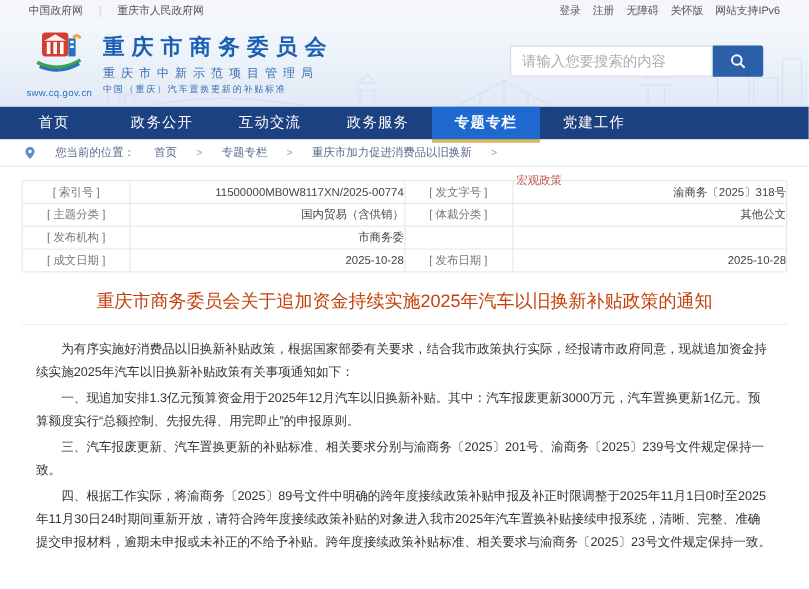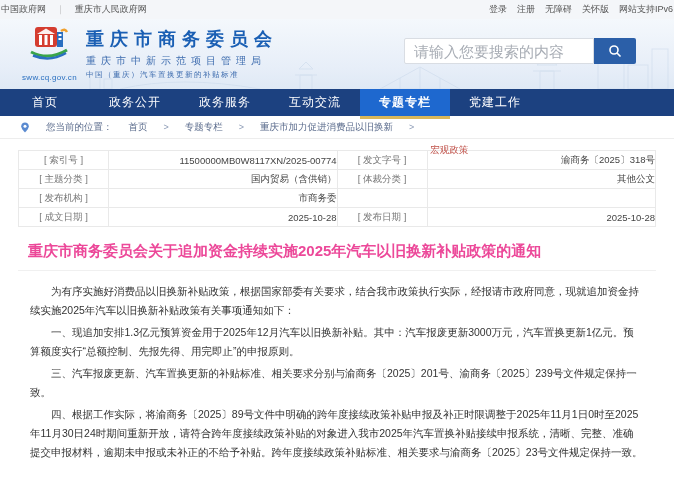--- a/index.html
+++ b/index.html
@@ -1,40 +1,40 @@
 <!DOCTYPE html>
 <html><head>
 <meta charset="utf-8">
 <style>
   * { margin:0; padding:0; box-sizing:border-box; }
   html,body { width:674px; height:491px; overflow:hidden; background:#fff;
     font-family:"Liberation Sans","DejaVu Sans",sans-serif; }
 
   
   .topbar { height:19px; background:#f4f6f9; display:flex; justify-content:space-between;
-    align-items:center; padding:0 1px; font-size:9px; color:#555; }
+    align-items:center; padding:0 24px; font-size:9px; color:#555; }
   .topbar a { color:#555; text-decoration:none; }
   .topbar .left, .topbar .right { display:flex; align-items:center; gap:10px; }
   .topbar .sep { color:#bbb; }
 
   
   .banner { height:70px; position:relative;
     background:linear-gradient(180deg,#f4f8fc 0%,#e7eef8 70%,#dfe9f5 100%); }
   .cityscape { position:absolute; right:0; top:0; height:70px; width:674px; opacity:.55; }
   .brand { position:absolute; left:22px; top:6px; display:flex; align-items:flex-start; }
   .emblem-wrap { display:flex; flex-direction:column; align-items:center; }
   .site-url { font-size:8px; color:#2a6fc0; margin-top:12px; letter-spacing:.3px; }
   .titles { margin-left:9px; padding-top:2px; }
   .site-title { font-size:18px; font-weight:bold; color:#1a5fb4; letter-spacing:6px; white-space:nowrap; }
   .subtitle1 { font-size:10px; color:#3f6daf; letter-spacing:5px; margin-top:3px; white-space:nowrap; }
   .subtitle2 { font-size:7.5px; color:#3f6daf; letter-spacing:1.5px; margin-top:2px; white-space:nowrap; }
 
   .search-area { position:absolute; right:38px; top:19px; display:flex; z-index:2; }
-  .search-input { width:190px; height:26px; border:1px solid #d9dde3; background:#fff;
-    font-size:15px; padding:0 9px; color:#333; outline:none; border-radius:2px 0 0 2px; }
+  .search-input { width:169px; height:26px; border:1px solid #d9dde3; background:#fff;
+    font-size:12px; padding:0 9px; color:#333; outline:none; border-radius:2px 0 0 2px; }
   .search-input::placeholder { color:#a8adb5; }
   .search-btn { width:42px; height:26px; background:#2b5fa8; border:none; cursor:pointer;
     display:flex; align-items:center; justify-content:center; border-radius:0 2px 2px 0; }
 
   
   .navbar { height:27px; background:#1c4180; display:flex; position:relative; }
   .nav-item { width:90px; text-align:center; line-height:27px; color:#fff; font-size:12px;
     text-decoration:none; letter-spacing:1px; }
   .nav-item.active { background:#1e68cf; font-weight:bold; box-shadow:0 3px 0 #d9b75a; }
 
@@ -45,21 +45,21 @@
   .breadcrumb a.current { color:#c0524a;margin-top:47px; }
   .crumb-sep { color:#8b9ab5; font-size:9px; }
 
   
   .content { padding:0 18px; }
   .meta-table { width:100%; border-collapse:collapse; margin-top:11px; table-layout:fixed; }
   .meta-table td { border:1px solid #e9e9e9; height:19px; font-size:9.5px; }
   .meta-table td.lbl { width:90px; text-align:center; color:#777; }
   .meta-table td.val { padding-left:12px; color:#444;text-align:right; }
 
-  .doc-title { font-size:15px; font-weight:bold; color:#ec4899;
+  .doc-title { text-align:center; font-size:15px; font-weight:normal; color:#c2410c;
     margin:15px 10px 9px; }
   .title-rule { border:none; border-top:1px solid #f0f0f0; margin:0 0 6px; }
 
   .article { padding:2px 12px 0; font-size:10.5px; line-height:19px; color:#333; }
   .article p { margin:3px 0; }
   .article p.indent { text-indent:2em; }
 </style>
 </head>
 <body>
 
@@ -124,22 +124,22 @@
         <circle cx="6" cy="6" r="4" stroke="#fff" stroke-width="1.6" fill="none"></circle>
         <line x1="9" y1="9" x2="12.5" y2="12.5" stroke="#fff" stroke-width="1.6"></line>
       </svg>
     </button>
   </div>
 </div>
 
 <nav class="navbar">
   <a href="#" class="nav-item">首页</a>
   <a href="#" class="nav-item">政务公开</a>
+  <a href="#" class="nav-item">互动交流</a>
   <a href="#" class="nav-item">政务服务</a>
-  <a href="#" class="nav-item">互动交流</a>
   <a href="#" class="nav-item active">专题专栏</a>
   <a href="#" class="nav-item">党建工作</a>
 </nav>
 
 <div class="breadcrumb">
   <svg width="10" height="11" viewBox="0 0 10 11">
     <path d="M5 0.5 C2.8 0.5 1.2 2.2 1.2 4.3 C1.2 7 5 10.5 5 10.5 S8.8 7 8.8 4.3 C8.8 2.2 7.2 0.5 5 0.5 Z" fill="#5a8ad0"></path>
     <circle cx="5" cy="4.2" r="1.5" fill="#fff"></circle>
   </svg>
   <span>您当前的位置：</span>

